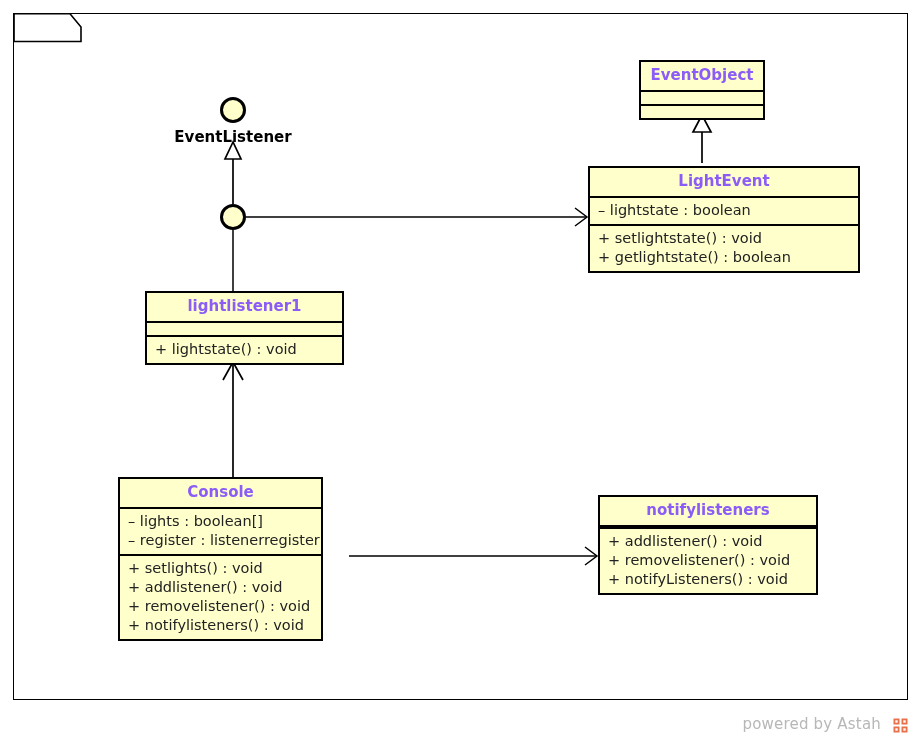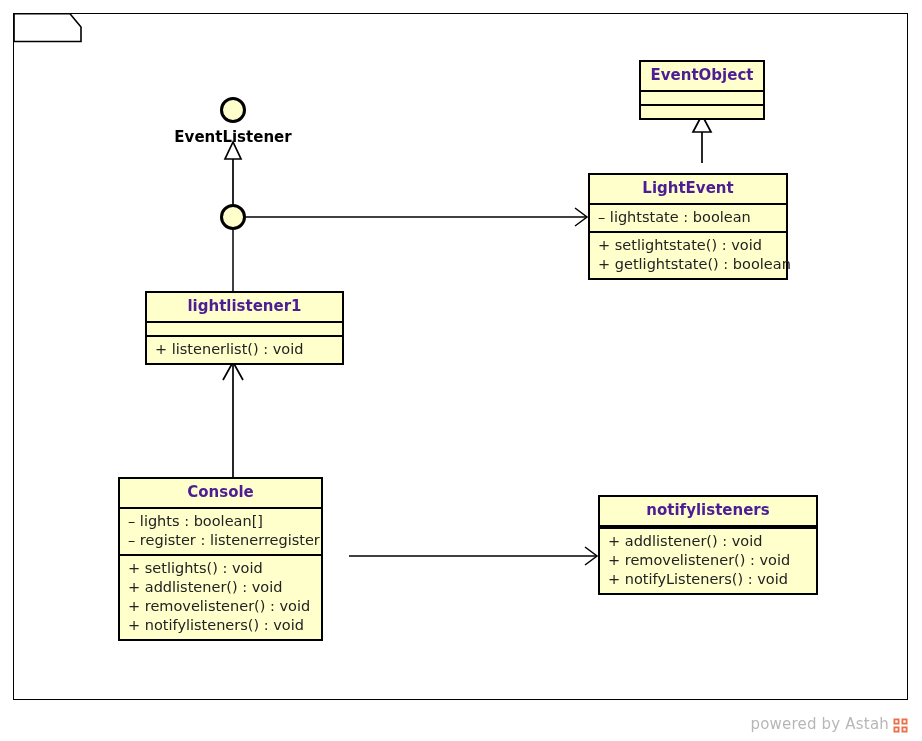--- a/index.html
+++ b/index.html
@@ -52,21 +52,21 @@
     background: #ffffcc;
   }
   .uml-class .compartment {
     box-sizing: border-box;
     padding: 3px 16px 4px 8px;
   }
   .uml-class .cname {
     text-align: center;
     font-weight: bold;
     font-size: 15px;
-    color: #4c1d95;
+    color: #8b5cf6;
     padding: 5px 8px 6px 8px;
     line-height: 17px;
     white-space: nowrap;
   }
   .uml-class .sep {
     height: 0;
     border-top: 2.2px solid #000;
   }
   .uml-class .feature {
     font-size: 14.5px;
@@ -100,21 +100,21 @@
     font-family: "DejaVu Sans", sans-serif;
   }
 
   
   .watermark {
     position: absolute;
     right: 14px;
     bottom: 8px;
     display: flex;
     align-items: center;
-    gap: 4px;
+    gap: 12px;
   }
   .watermark-text {
     font-size: 15px;
     color: #b7b7b7;
     font-family: "DejaVu Sans", sans-serif;
     letter-spacing: 0.2px;
   }
   .watermark-logo {
     width: 15px;
     height: 15px;
@@ -183,40 +183,40 @@
   <div class="iface-ball" style="left:220px; top:204px; z-index:3"></div>
 
   <div class="uml-class" style="left:639px; top:60px; width:126px; z-index:4">
     <div class="cname">EventObject</div>
     <div class="sep"></div>
     <div class="compartment empty"></div>
     <div class="sep"></div>
     <div class="compartment empty"></div>
   </div>
 
-  <div class="uml-class" style="left:588px; top:173px; width:200px; z-index:4">
+  <div class="uml-class" style="left:588px; top:166px; width:272px; z-index:4">
     <div class="cname">LightEvent</div>
     <div class="sep"></div>
     <div class="compartment">
       <div class="feature">– lightstate : boolean</div>
     </div>
     <div class="sep"></div>
     <div class="compartment">
       <div class="feature">+ setlightstate() : void</div>
       <div class="feature">+ getlightstate() : boolean</div>
     </div>
   </div>
 
   <div class="uml-class" style="left:145px; top:291px; width:199px; z-index:4">
     <div class="cname">lightlistener1</div>
     <div class="sep"></div>
     <div class="compartment empty"></div>
     <div class="sep"></div>
     <div class="compartment">
-      <div class="feature">+ listenerlist() : void</div>
+      <div class="feature">+ lightstate() : void</div>
     </div>
   </div>
 
   <div class="uml-class" style="left:118px; top:477px; width:205px; z-index:4">
     <div class="cname">Console</div>
     <div class="sep"></div>
     <div class="compartment">
       <div class="feature">– lights : boolean[]</div>
       <div class="feature">– register : listenerregister</div>
     </div>

